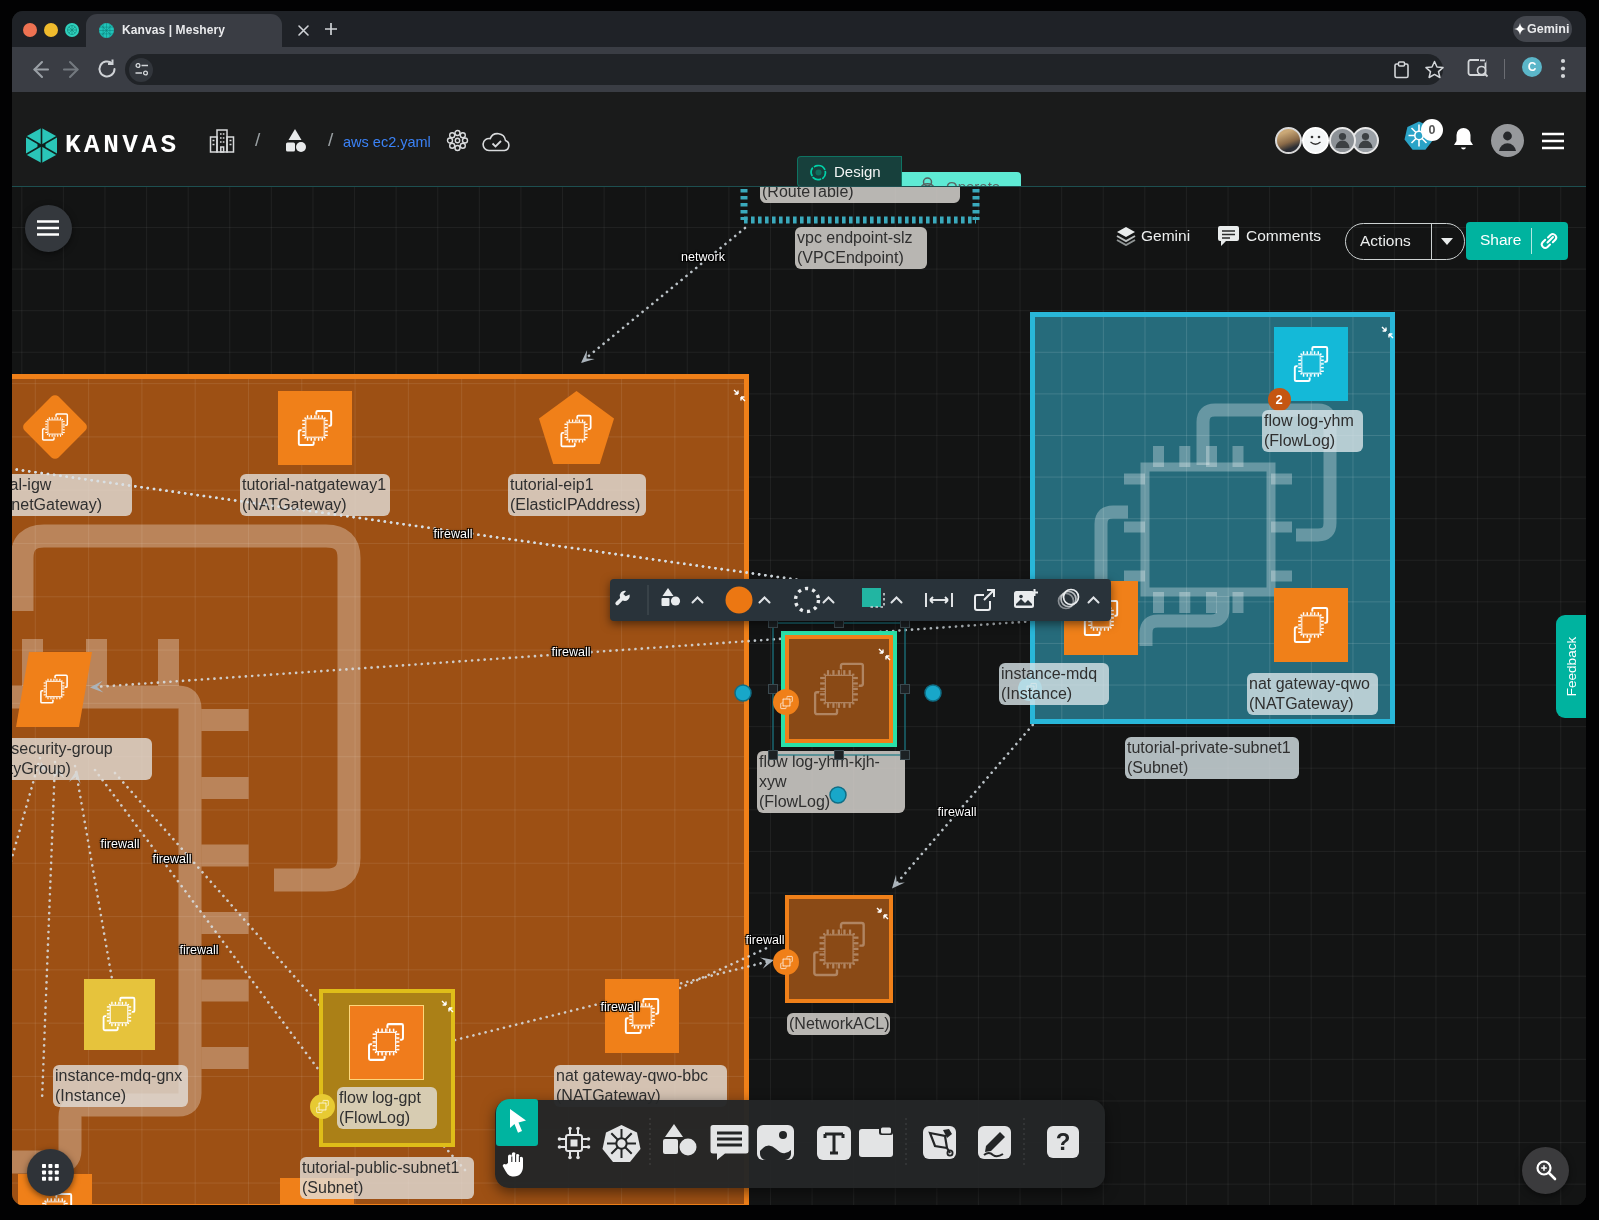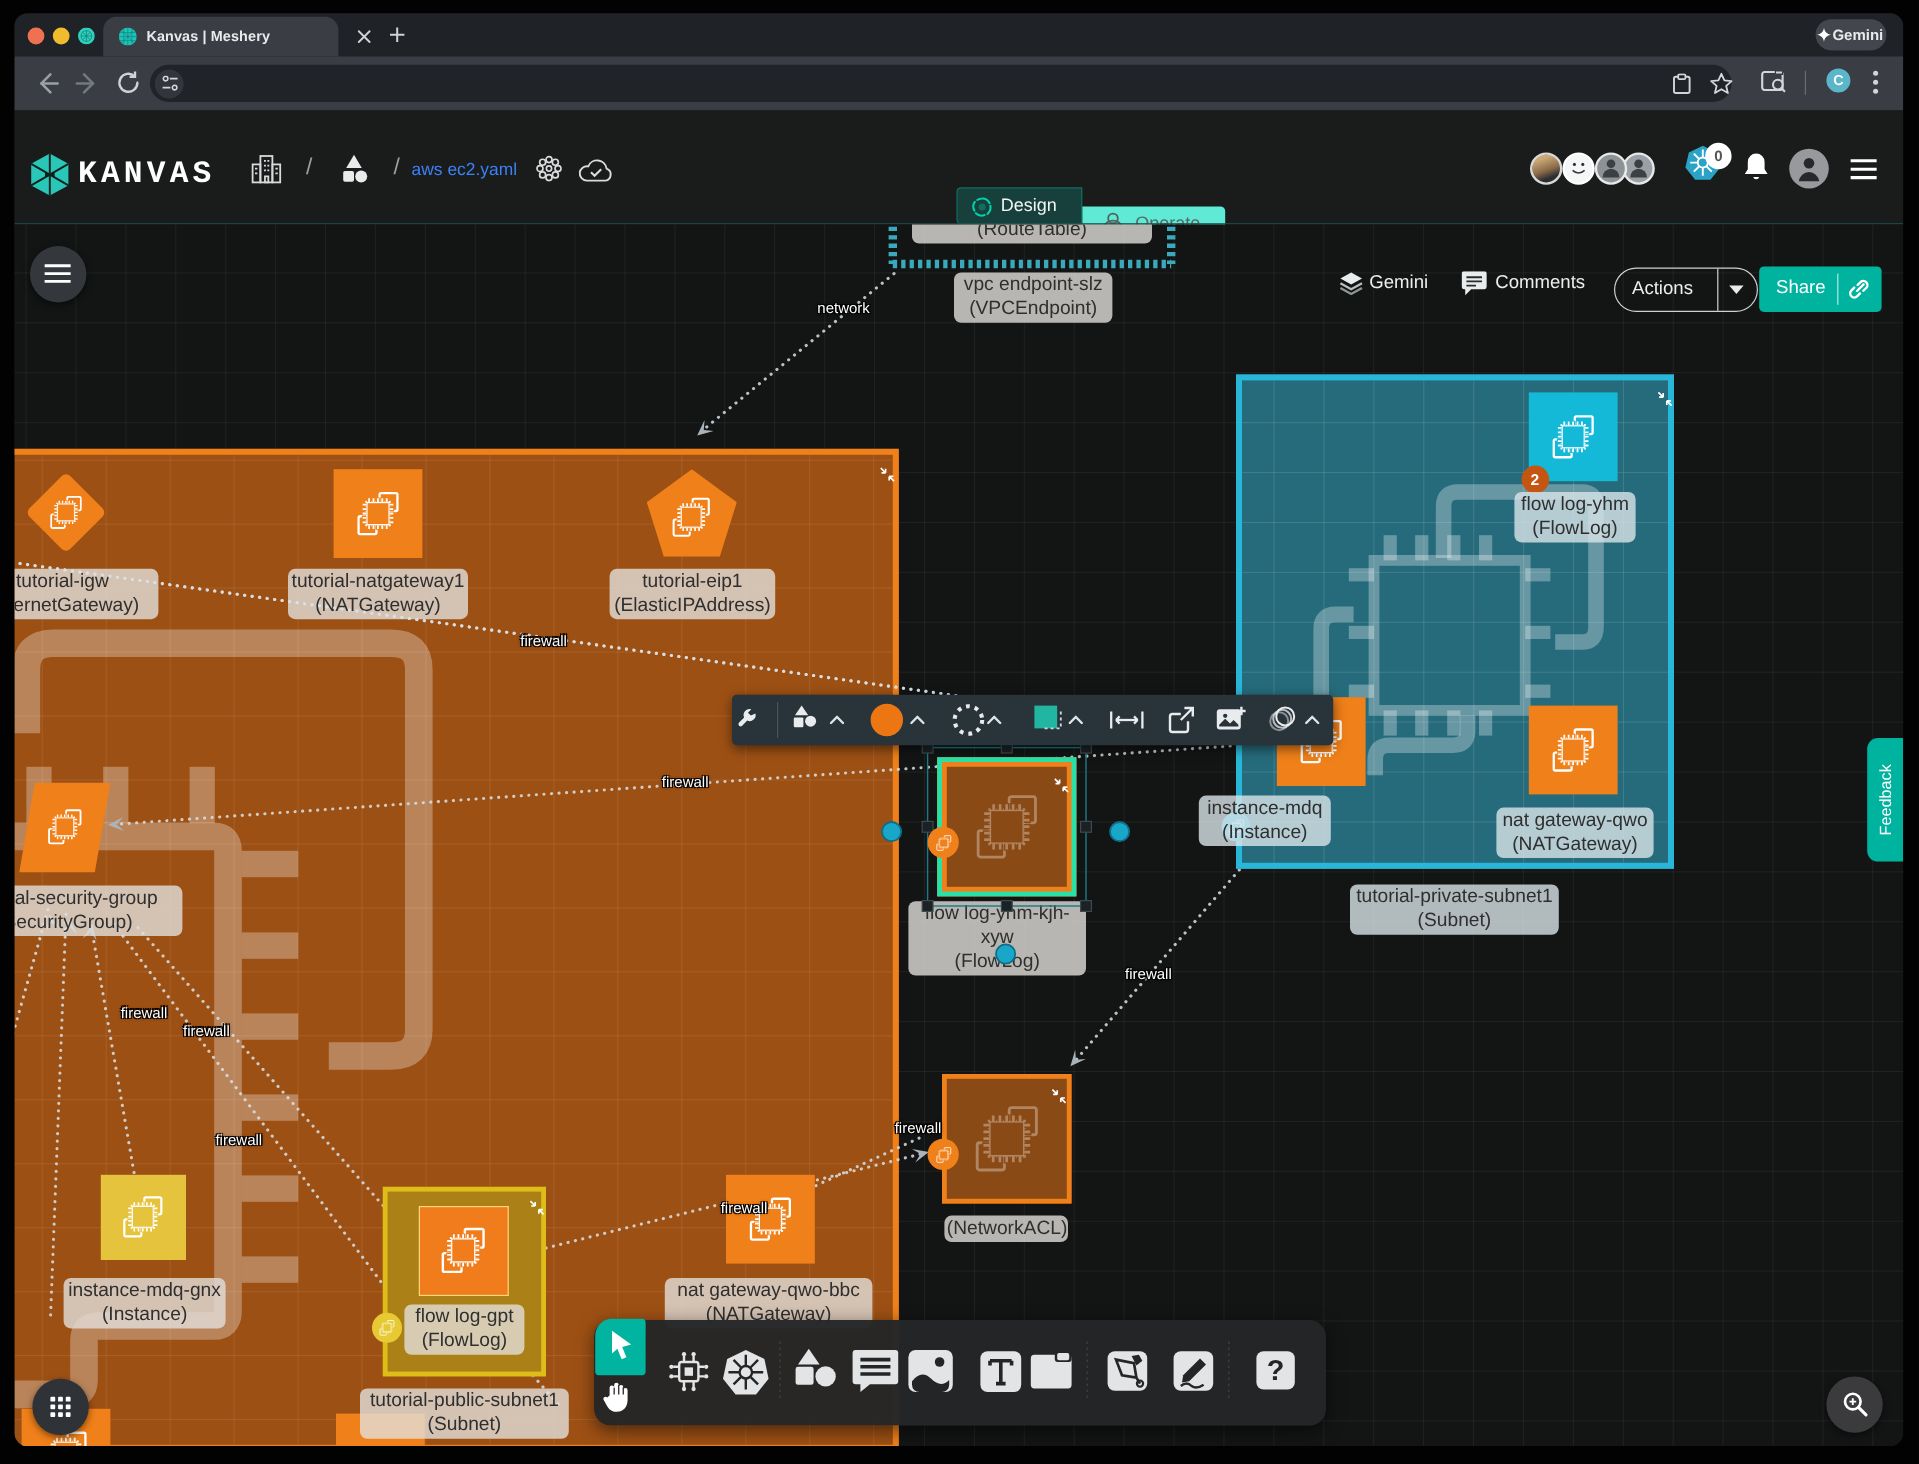--- a/index.html
+++ b/index.html
@@ -9,21 +9,21 @@
 .tab{position:absolute;left:74px;top:3px;width:196px;height:33px;background:#3a3d44;border-radius:11px 11px 0 0}
 .tabtitle{position:absolute;left:36px;top:9px;font-size:12px;font-weight:700;color:#e9eaec;letter-spacing:.1px}
 .urlbar{position:absolute;left:0;top:36px;width:100%;height:45px;background:#3a3d44}
 .pill{position:absolute;left:113px;top:7px;width:1318px;height:31px;background:#202327;border-radius:16px}
 .urltxt{position:absolute;left:48px;top:7.5px;font-size:13.5px;color:#d3d6d9;letter-spacing:.15px;white-space:nowrap}
 .gem{position:absolute;right:14px;top:5px;width:59px;height:26px;background:#43464d;border-radius:13px;color:#e9eaec;font-size:12.5px;font-weight:700;line-height:26px;padding-left:14px}
 .hdr{position:absolute;left:0;top:81px;width:100%;height:95px;background:#1a1b1b}
 .canvas{position:absolute;left:0;top:176px;width:1574px;height:1018px;background:#131414;overflow:hidden;
  background-image:linear-gradient(rgba(255,255,255,0.055) 1px,transparent 1px),linear-gradient(90deg,rgba(255,255,255,0.055) 1px,transparent 1px);
  background-size:41.6px 41.6px;background-position:9.3px 40px}
-.lbl{position:absolute;background:rgba(226,223,218,0.8);border-radius:6px;color:#2f2f2f;font-size:16px;line-height:20px;text-align:center;padding:1px 2px}
+.lbl{position:absolute;background:rgba(226,223,218,0.8);border-radius:6px;color:#2f2f2f;font-size:16px;line-height:20px;text-align:left;padding:1px 2px}
 .lblb{background:rgba(217,229,232,0.8)}
 .elbl{position:absolute;transform:translate(-50%,-50%);color:#fff;font-size:12.5px;
  text-shadow:-1px -1px 0 #000,1px -1px 0 #000,-1px 1px 0 #000,1px 1px 0 #000,0 0 3px #000}
 .fab{position:absolute;border-radius:50%;background:#34383d;box-shadow:0 2px 6px rgba(0,0,0,.5)}
 </style></head><body>
 
 <div class="win">
 <div class="tabstrip">
 <div class="tlight" style="left:11px;top:12px;background:#ee7252"></div>
 <div class="tlight" style="left:32px;top:12px;background:#f0bb2d"></div>

